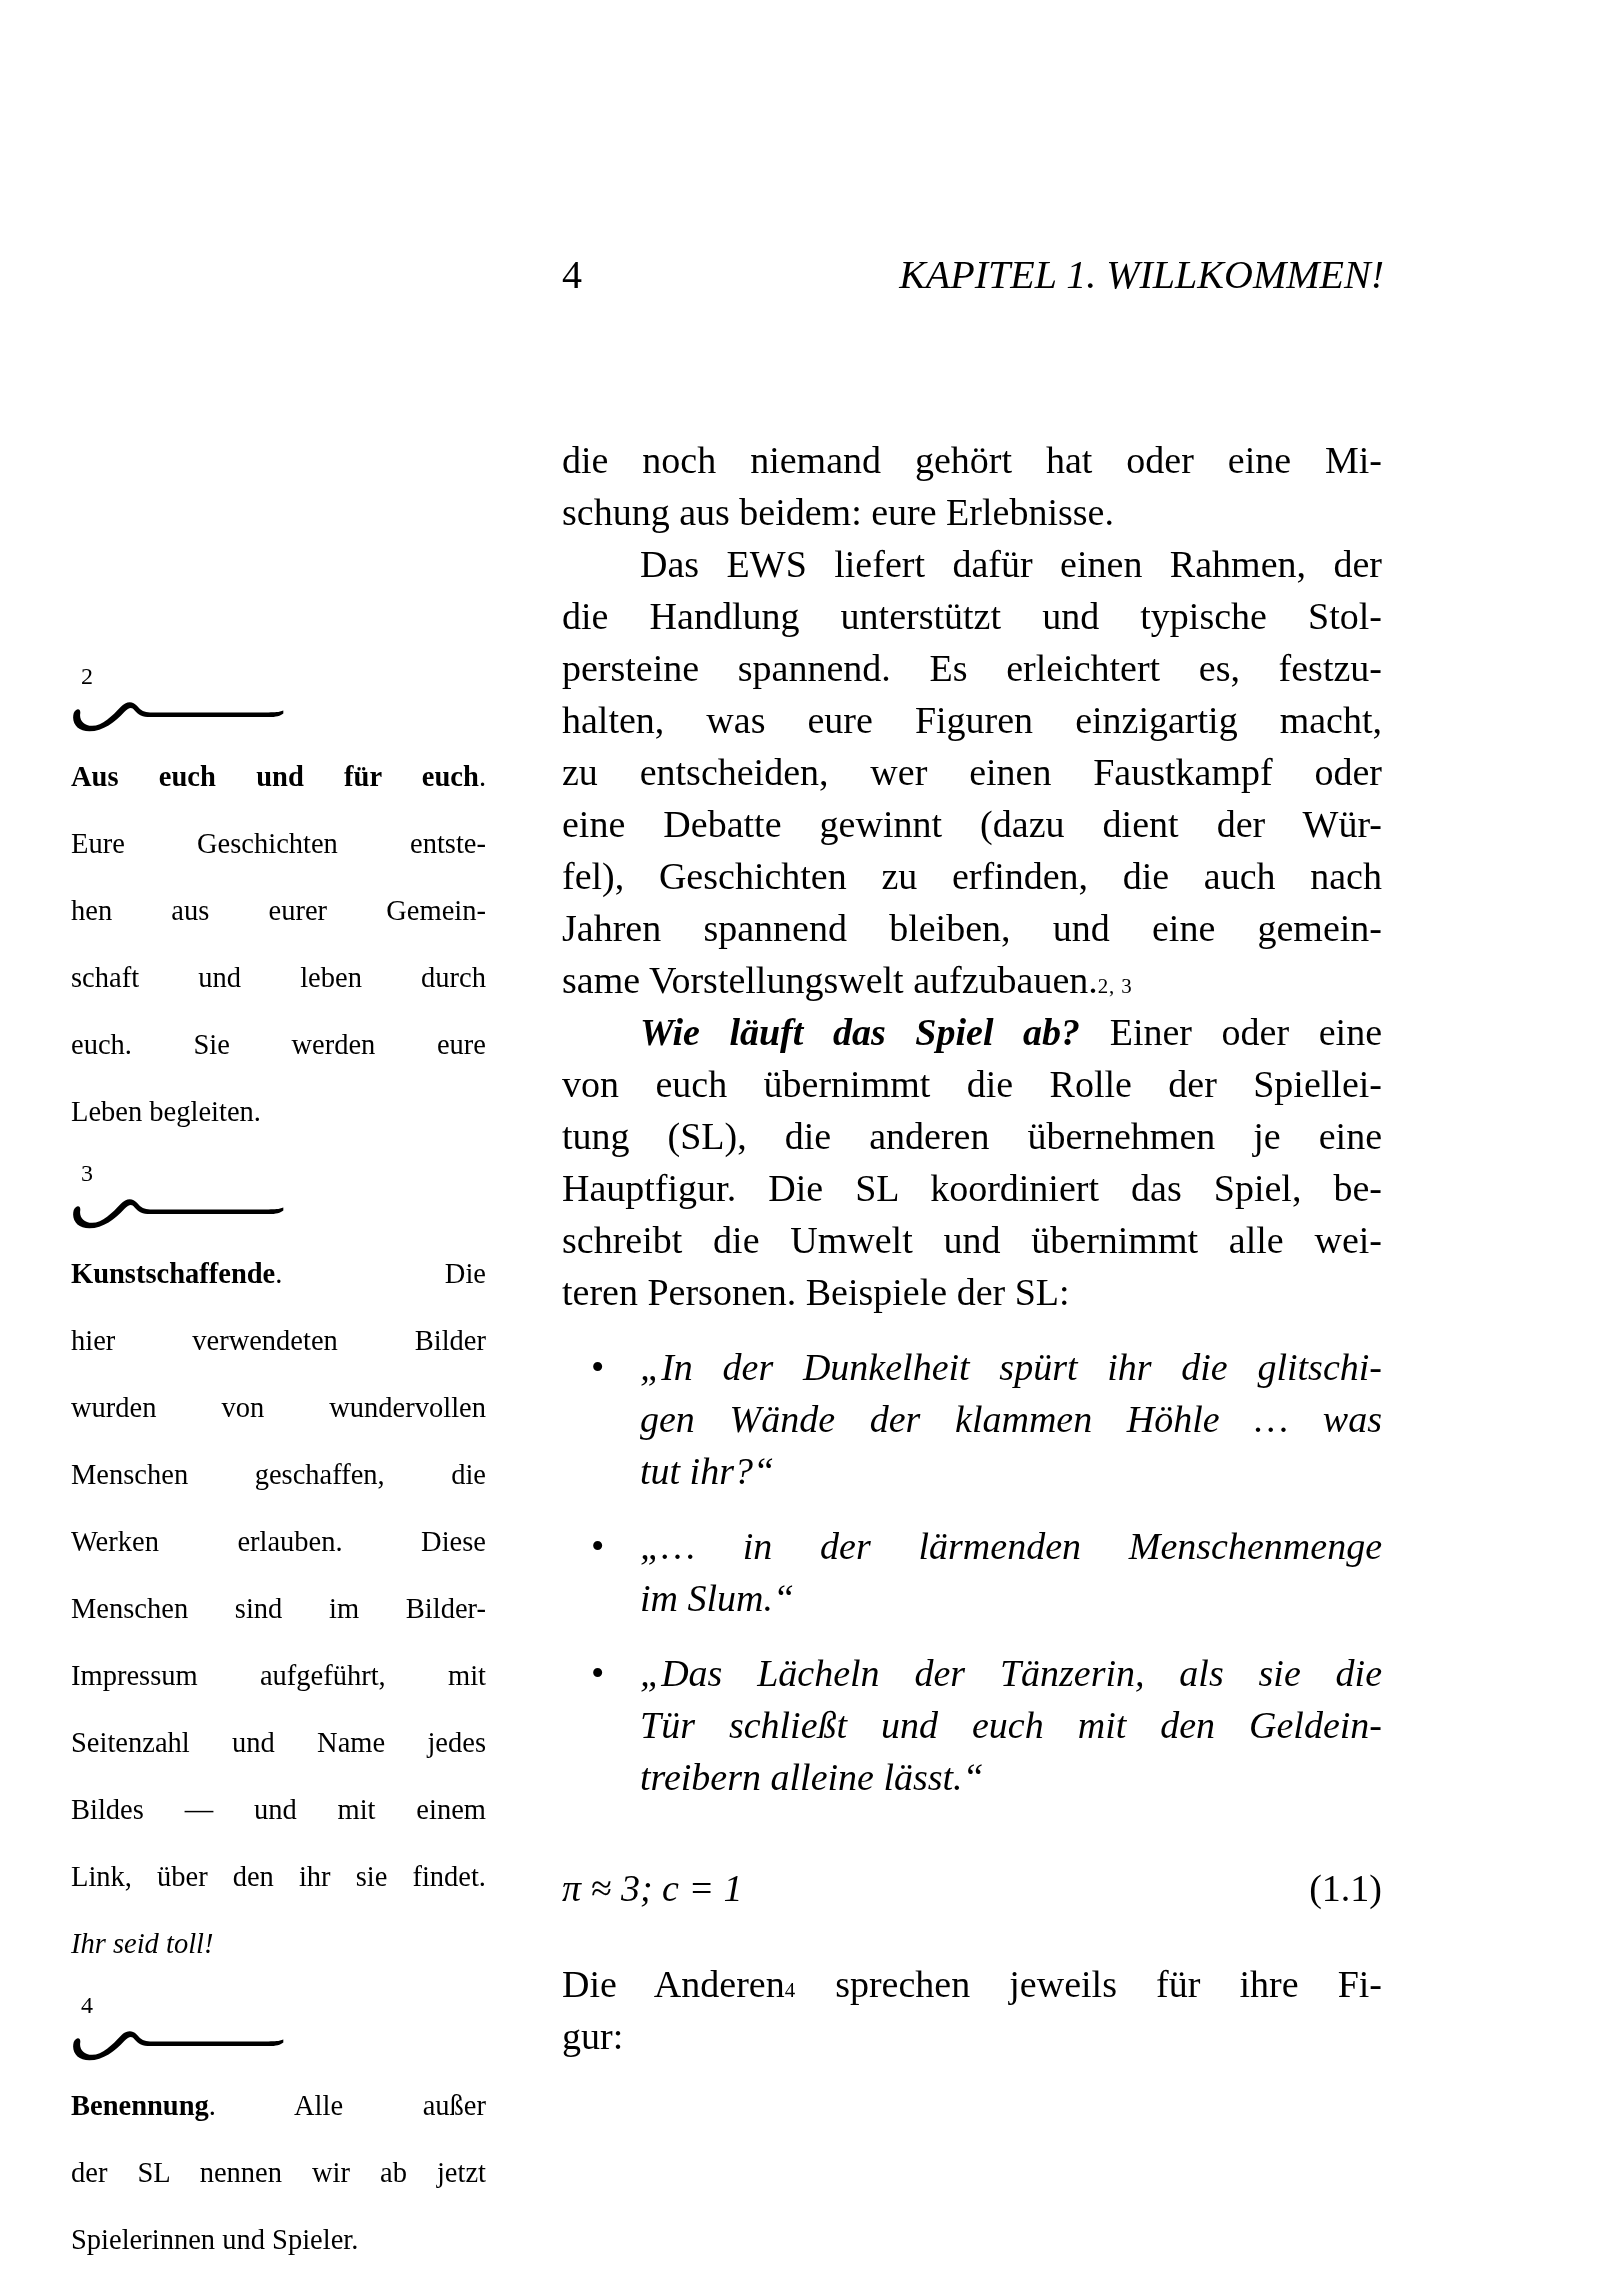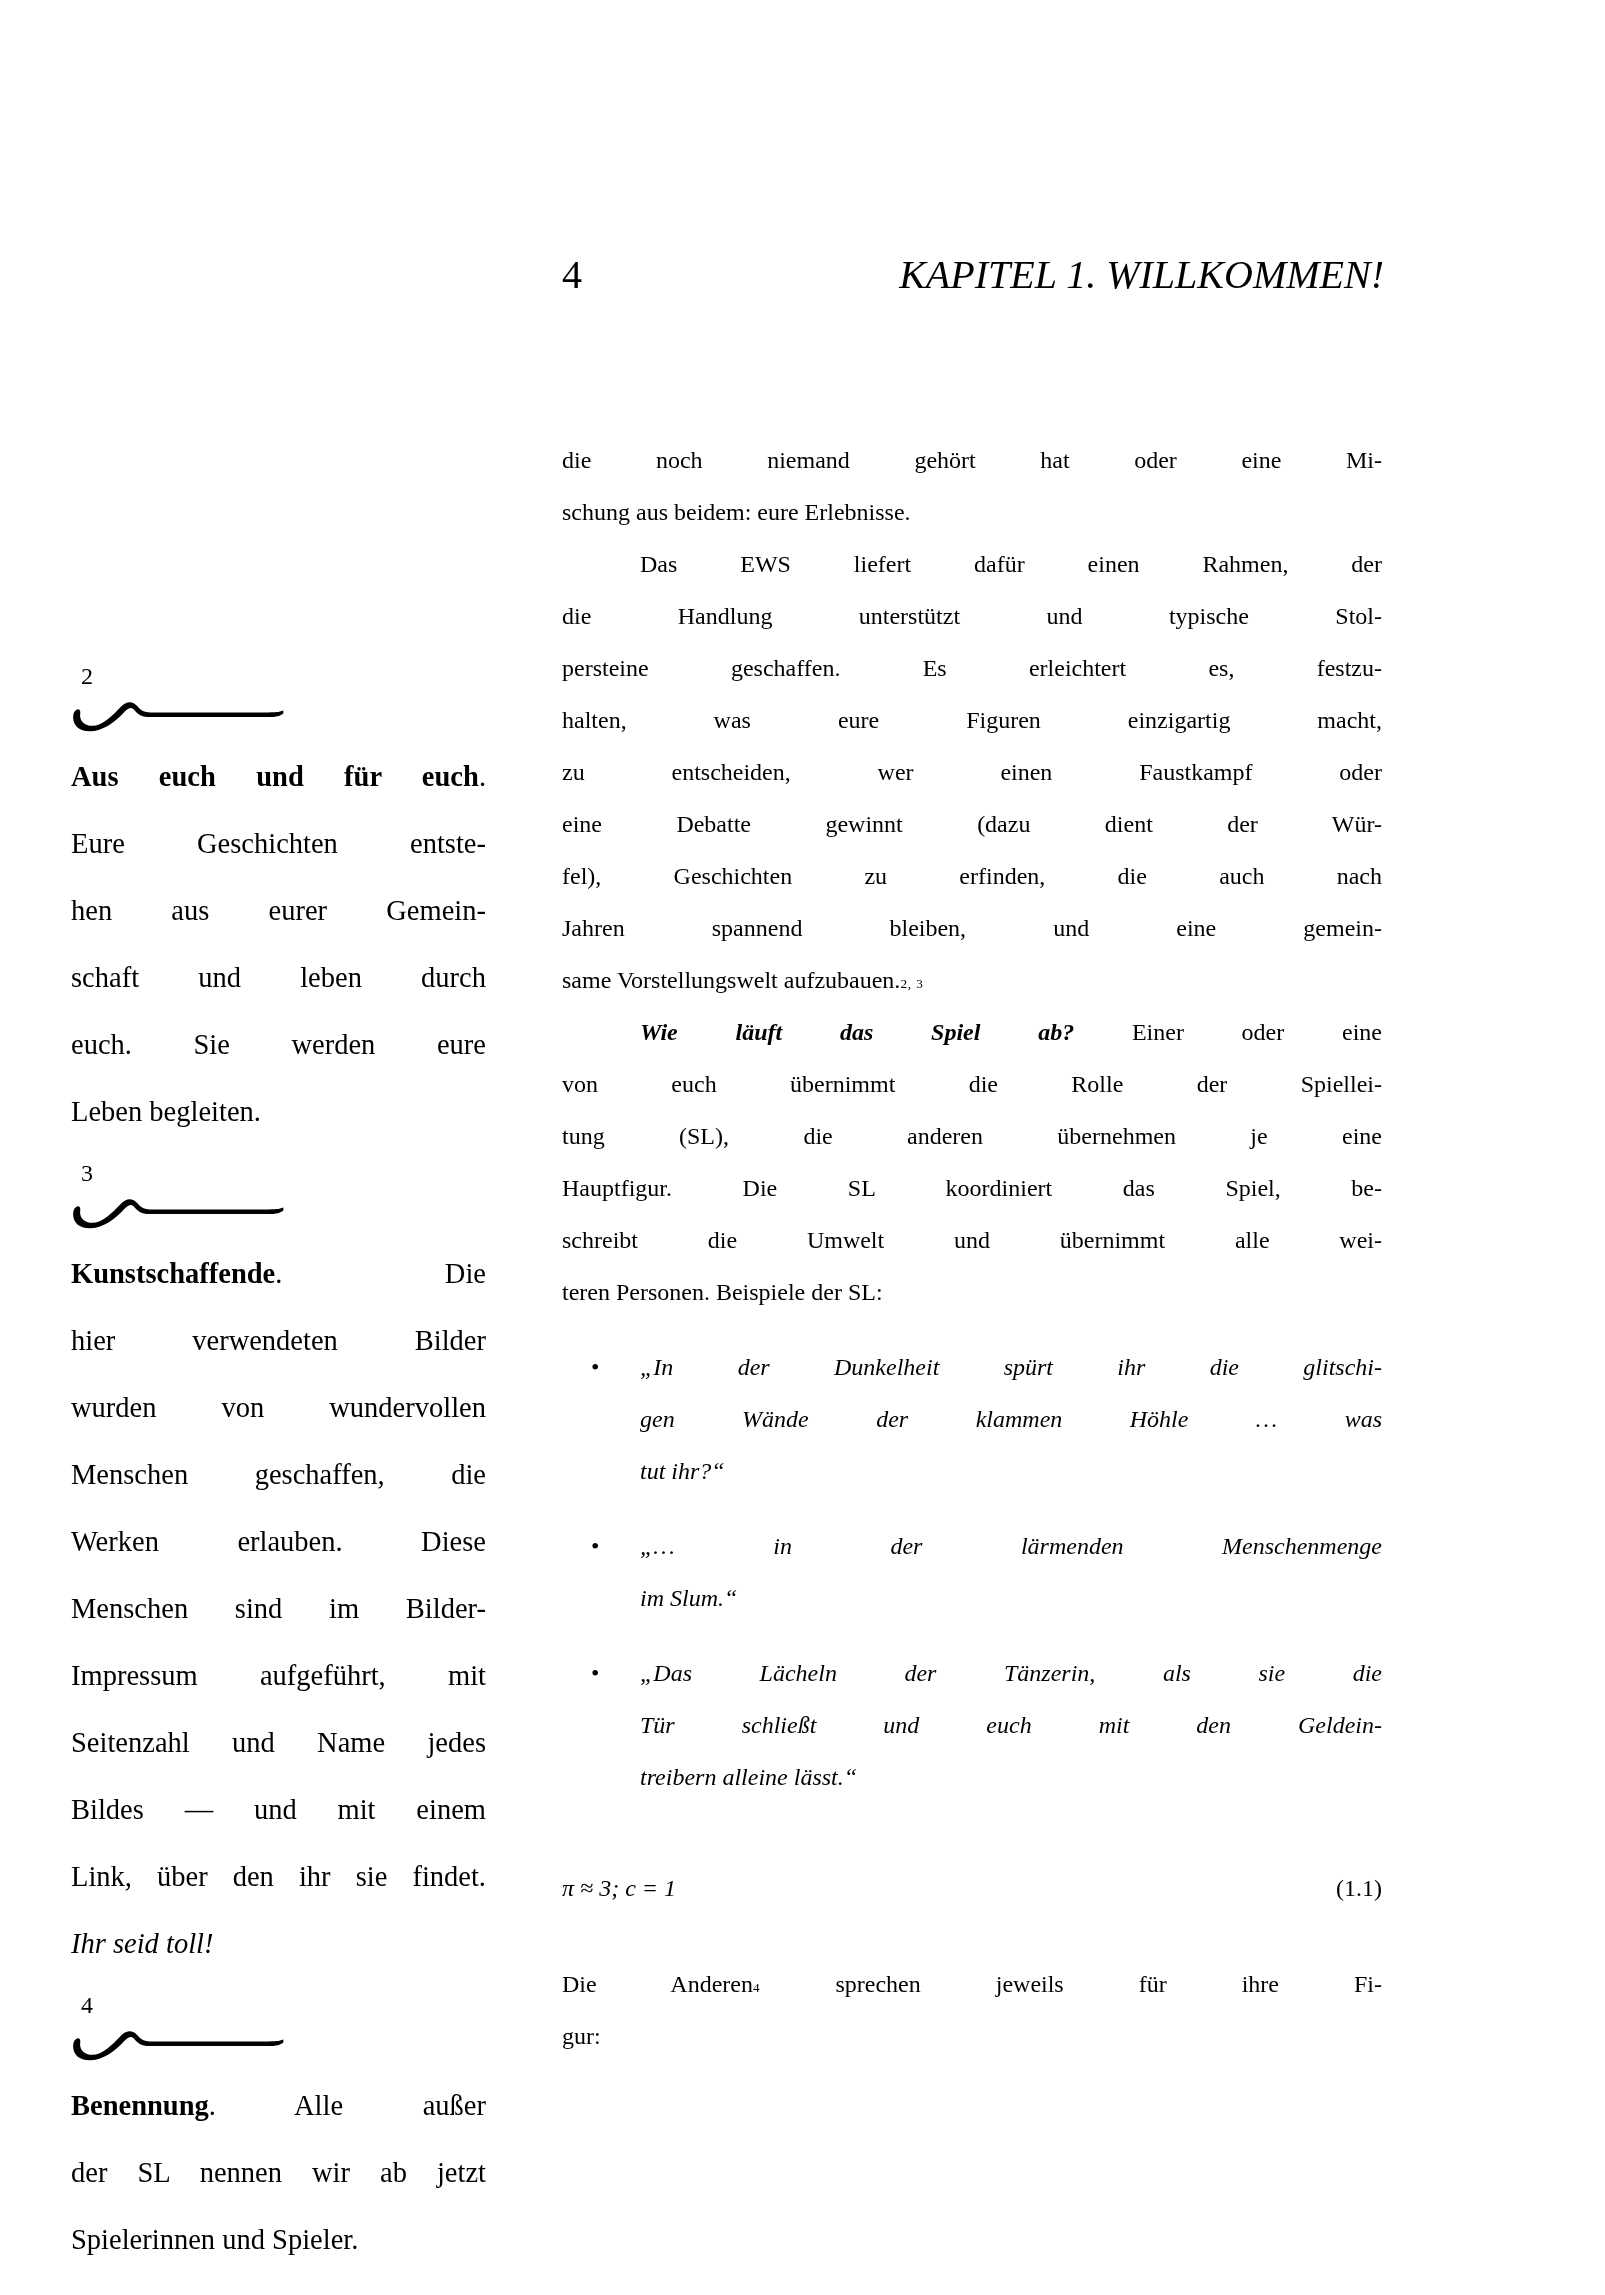--- a/index.html
+++ b/index.html
@@ -13,21 +13,21 @@
   
   .header{
     position:absolute;left:562px;top:252px;width:822px;
     display:flex;justify-content:space-between;align-items:baseline;
     font-size:40px;line-height:46px;
   }
   .header .chapter{font-style:italic;}
   
   .main-col{
     position:absolute;left:562px;top:434px;width:820px;
-    font-size:24px;line-height:52px;
+    font-size:38px;line-height:52px;
   }
   .line{text-align:justify;text-align-last:justify;}
   .line.end{text-align-last:left;}
   .line.indent{text-indent:78px;}
   sup.fn{font-size:55%;line-height:0;vertical-align:38%;letter-spacing:0.9px;}
   .bi{font-weight:bold;font-style:italic;}
   
   .bullet{position:relative;margin-top:23px;padding-left:78px;}
   .bullet .dot{
     position:absolute;left:29px;top:0;width:27.5px;
@@ -129,21 +129,21 @@
   <main class="main-col">
 
     <div class="para">
       <div class="line">die noch niemand gehört hat oder eine Mi-</div>
       <div class="line end">schung aus beidem: eure Erlebnisse.</div>
     </div>
 
     <div class="para">
       <div class="line indent">Das EWS liefert dafür einen Rahmen, der</div>
       <div class="line">die Handlung unterstützt und typische Stol-</div>
-      <div class="line">persteine geschaffen. Es erleichtert es, festzu-</div>
+      <div class="line">persteine spannend. Es erleichtert es, festzu-</div>
       <div class="line">halten, was eure Figuren einzigartig macht,</div>
       <div class="line">zu entscheiden, wer einen Faustkampf oder</div>
       <div class="line">eine Debatte gewinnt (dazu dient der Wür-</div>
       <div class="line">fel), Geschichten zu erfinden, die auch nach</div>
       <div class="line">Jahren spannend bleiben, und eine gemein-</div>
       <div class="line end"><span>same Vorstellungswelt aufzubauen.</span><sup class="fn">2, 3</sup></div>
     </div>
 
     <div class="para">
       <div class="line indent"><span class="bi">Wie läuft das Spiel ab?</span><span> Einer oder eine</span></div>

